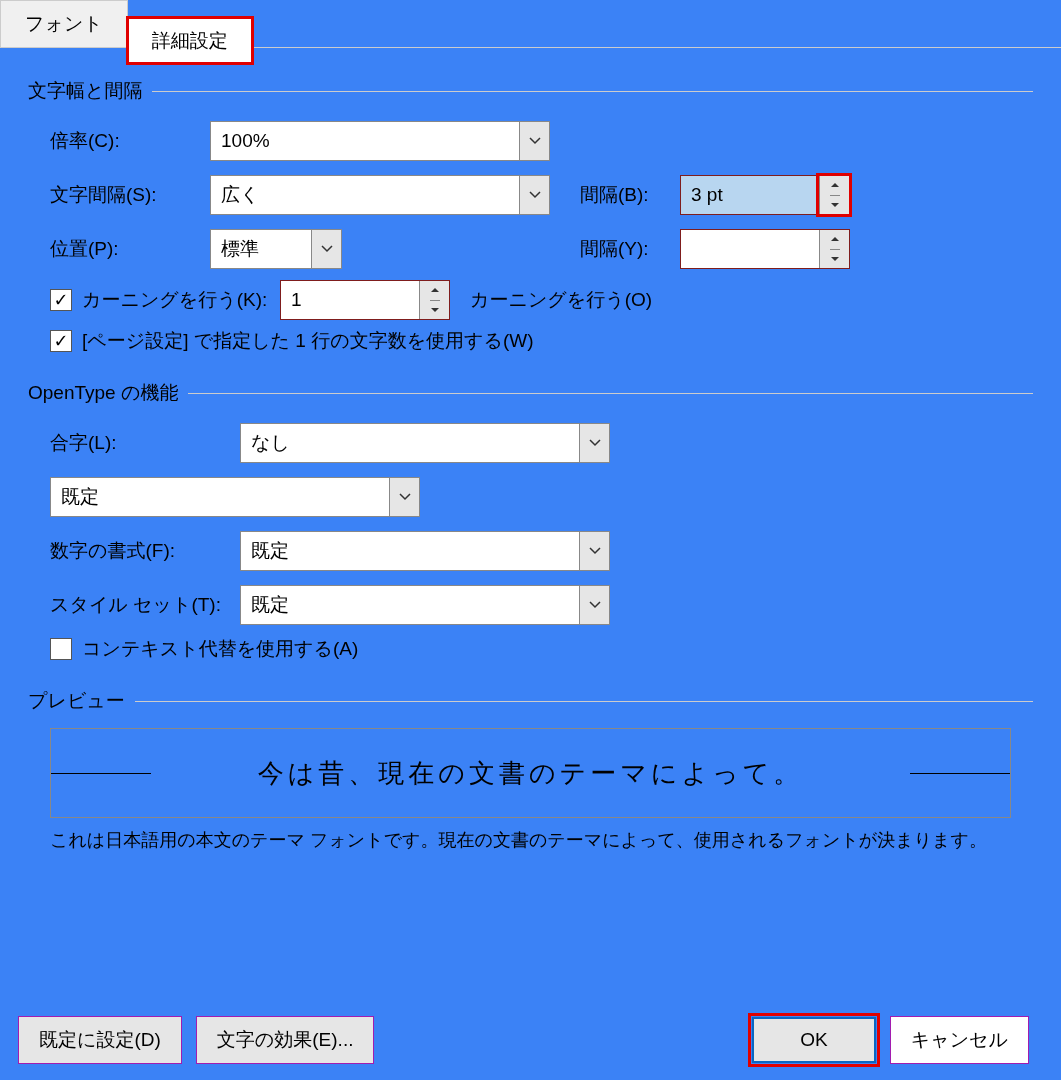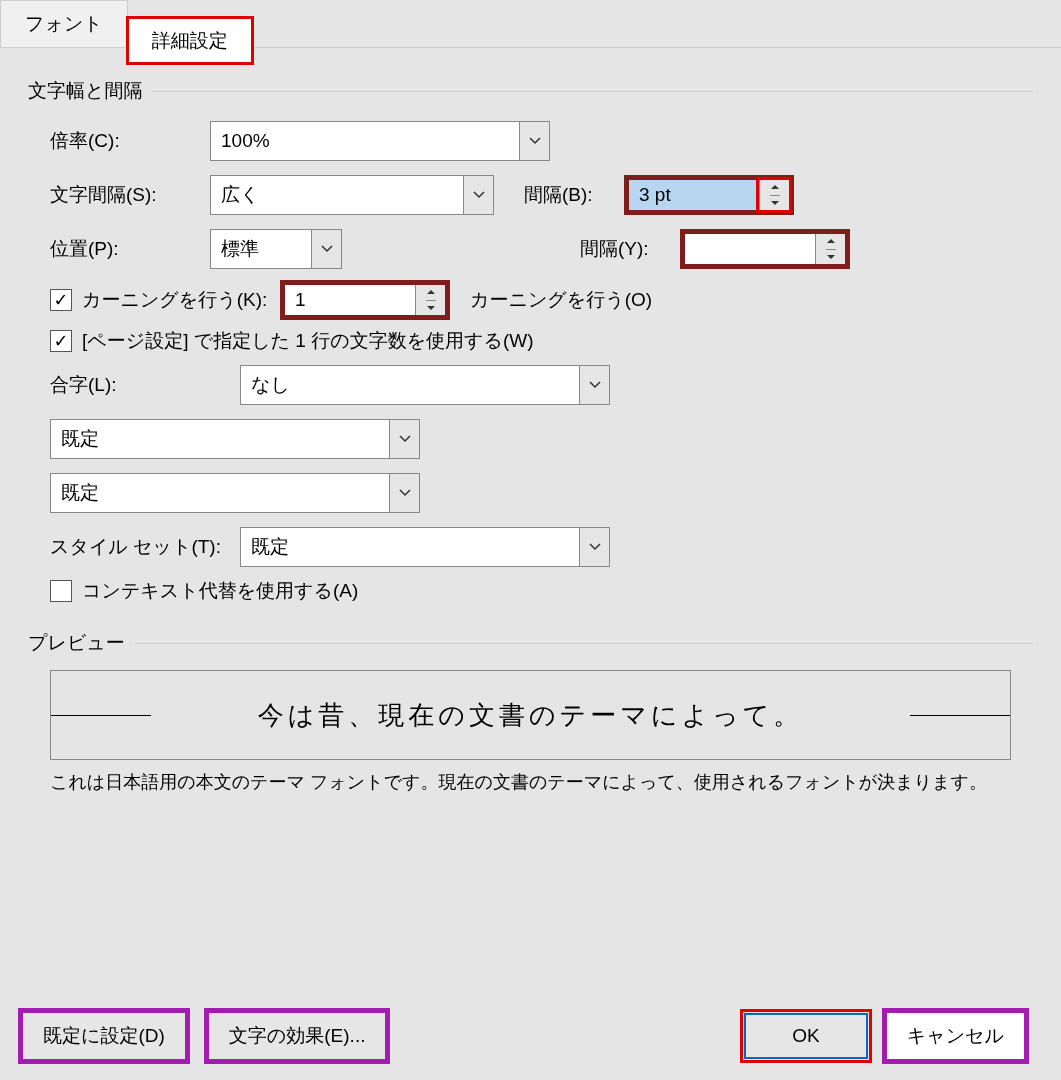--- a/index.html
+++ b/index.html
@@ -1,46 +1,46 @@
 <!DOCTYPE html>
 <html><head>
 <meta charset="utf-8">
 <style>
   * { box-sizing: border-box; font-family: "Meiryo", "Yu Gothic", sans-serif; }
   body { margin: 0; background: #fff; font-size: 18px; color: #000; }
-  .dialog { width: 1061px; height: 1080px; position: relative; background: #e5e5e5; }
+  .dialog { width: 1061px; height: 1080px; position: relative; background: #3b82f6; }
   .tabs { display: flex; border-bottom: 1px solid #ccc; }
   .tab { padding: 10px 24px; background: #f0f0f0; border: 1px solid #ccc; border-bottom: none; margin-right: -1px; cursor: pointer; font-size: 19px; }
   .tab.active { background: #fff; position: relative; top: 17px; }
   .tab.highlight { outline: 3px solid #e00000; outline-offset: -2px; }
   .panel { padding: 20px 28px 0 28px; }
   .group-title { display: flex; align-items: center; margin: 10px 0 14px 0; font-size: 19px; }
   .group-title .line { flex: 1; height: 1px; background: #ccc; margin-left: 10px; }
   .row { display: flex; align-items: center; margin: 8px 0 8px 22px; min-height: 46px; }
   .label { font-size: 19px; }
   .combo, .txt { display: flex; align-items: center; border: 1px solid #888; background: #fff; height: 40px; }
   .combo .val { flex: 1; padding: 0 10px; font-size: 19px; }
   .combo .btn, .spin .btns { width: 30px; height: 100%; background: #e6e6e6; border-left: 1px solid #888; display: flex; flex-direction: column; align-items: center; justify-content: center; cursor: pointer; }
   .combo .btn svg { width: 12px; height: 8px; }
-  .spin { display: flex; border: 5px solid #7f1d1d; background: #fff; height: 40px; }
+  .spin { display: flex; border: 1px solid #7f1d1d; background: #fff; height: 40px; }
   .spin .val { flex: 1; padding: 0 10px; font-size: 19px; display:flex; align-items:center; }
   .spin .val.sel { background: #b8d6f0; }
   .spin .btns { width: 30px; border-left: 1px solid #888; display:flex; flex-direction:column; }
   .spin .sb { flex:1; background:#e6e6e6; display:flex; align-items:center; justify-content:center; cursor:pointer; }
   .spin .sb:first-child { border-bottom:1px solid #888; }
   .spin .sb svg { width:10px; height:6px; }
   .spin.highlight .btns { outline: 3px solid #e00000; outline-offset: 0px; z-index:2; position:relative; }
   .chk { display:flex; align-items:center; margin: 8px 0 8px 22px; font-size:19px; }
   .chk .box { width:22px; height:22px; border:1px solid #555; margin-right:10px; display:flex; align-items:center; justify-content:center; background:#fff; cursor:pointer; }
   .chk .box.checked::after { content:"✓"; font-size:18px; line-height:1; }
   .preview-box { border:1px solid #888; margin: 14px 22px 10px 22px; height: 90px; display:flex; align-items:center; justify-content:center; font-family: "Yu Mincho", serif; font-size: 26px; letter-spacing: 4px; }
   .preview-box .uline { width:100px; border-bottom:1px solid #000; }
   .desc { margin: 0 22px; font-size: 18px; }
   .footer { position:absolute; bottom:16px; left:0; right:0; padding: 0 18px; display:flex; align-items:center; }
-  .button { border:5px solid #a21caf; background:#e6e6e6; padding: 10px 20px; font-size:19px; cursor:pointer; margin-right: 14px; }
+  .button { border:1px solid #a21caf; background:#e6e6e6; padding: 10px 20px; font-size:19px; cursor:pointer; margin-right: 14px; }
   .footer .spacer { flex:1; }
   .button.ok { border: 2px solid #0a66c2; padding: 10px 46px; background:#e6e6e6; }
   .button.ok.highlight { outline: 3px solid #e00000; outline-offset: 1px; }
   .button.cancel { padding: 10px 20px; background:#fff; }
 </style>
 </head>
 <body>
 
 <div class="dialog">
 
@@ -63,21 +63,21 @@
         <div class="btn">
             <svg viewBox="0 0 12 8">
               <path d="M1 1 L6 6 L11 1" fill="none" stroke="#333" stroke-width="1.5"></path>
             </svg>
           </div>
       </div>
     </div>
 
     <div class="row">
       <div class="label" style="width:160px">文字間隔(S):</div>
-      <div class="combo" style="width:284px">
+      <div class="combo" style="width:340px">
         <div class="val">広く</div>
         <div class="btn">
             <svg viewBox="0 0 12 8">
               <path d="M1 1 L6 6 L11 1" fill="none" stroke="#333" stroke-width="1.5"></path>
             </svg>
           </div>
       </div>
       <div class="label" style="margin-left:30px; width:100px">間隔(B):</div>
       <div class="spin highlight" style="width:170px">
         <div class="val sel">3 pt</div>
@@ -144,20 +144,24 @@
         </div>
       </div>
       <span class="label" style="margin-left:20px">カーニングを行う(O)</span>
     </div>
 
     <div class="chk">
       <div class="box checked"></div>
       <span class="label">[ページ設定] で指定した 1 行の文字数を使用する(W)</span>
     </div>
 
+    <div class="group-title" style="margin-top:26px">
+      <span>OpenType の機能</span>
+        <div class="line"></div>
+    </div>
 
     <div class="row">
       <div class="label" style="width:190px">合字(L):</div>
       <div class="combo" style="width:370px">
         <div class="val">なし</div>
         <div class="btn">
             <svg viewBox="0 0 12 8">
               <path d="M1 1 L6 6 L11 1" fill="none" stroke="#333" stroke-width="1.5"></path>
             </svg>
           </div>
@@ -169,20 +173,21 @@
         <div class="val">既定</div>
         <div class="btn">
             <svg viewBox="0 0 12 8">
               <path d="M1 1 L6 6 L11 1" fill="none" stroke="#333" stroke-width="1.5"></path>
             </svg>
           </div>
       </div>
     </div>
 
     <div class="row">
+      <div class="label" style="width:190px">数字の書式(F):</div>
       <div class="combo" style="width:370px">
         <div class="val">既定</div>
         <div class="btn">
             <svg viewBox="0 0 12 8">
               <path d="M1 1 L6 6 L11 1" fill="none" stroke="#333" stroke-width="1.5"></path>
             </svg>
           </div>
       </div>
     </div>
 

